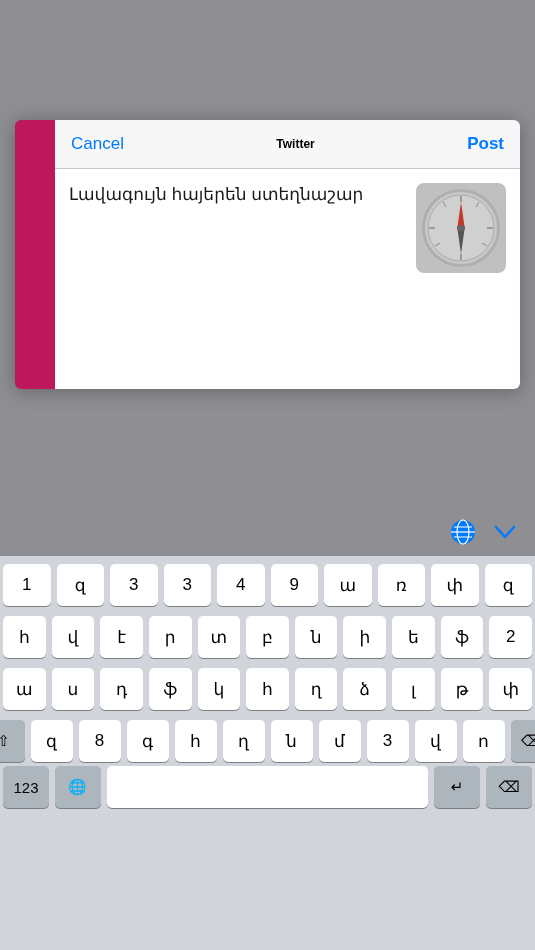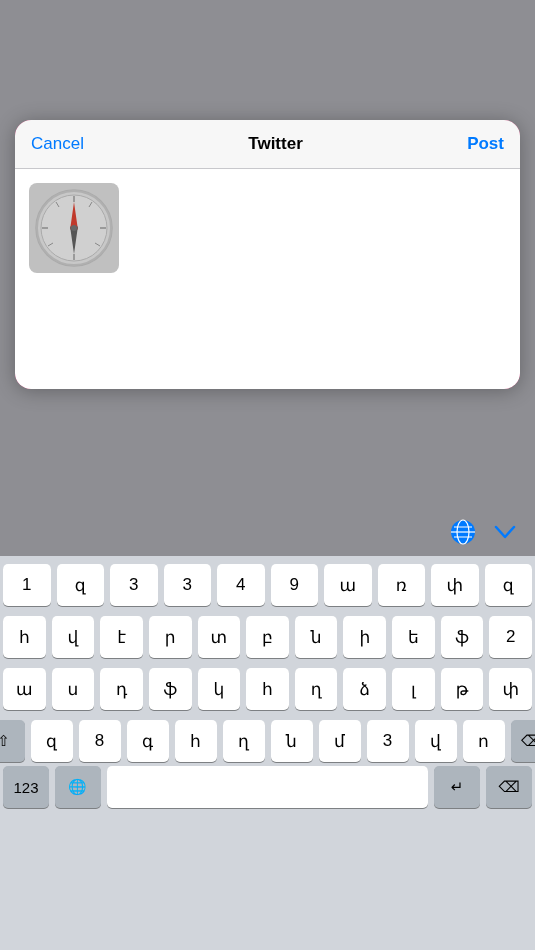--- a/index.html
+++ b/index.html
@@ -12,42 +12,43 @@
       position: relative;
     }
 
     
     .modal-card {
       position: absolute;
       top: 120px;
       left: 15px;
       right: 15px;
       background: #be185d;
-      border-radius: 16px;
+      border-radius: 6px;
       overflow: hidden;
       box-shadow: 0 2px 20px rgba(0,0,0,0.3);
+      padding-left: 40px;
     }
 
     .modal-header {
       display: flex;
       align-items: center;
       justify-content: space-between;
       padding: 14px 16px;
       border-bottom: 1px solid #c8c8cc;
       background: #f7f7f7;
     }
 
     .modal-cancel {
       color: #007aff;
       font-size: 17px;
       cursor: pointer;
     }
 
     .modal-title {
-      font-size: 17px;
+      font-size: 12px;
       font-weight: 600;
       color: #000;
     }
 
     .modal-post {
       color: #007aff;
       font-size: 17px;
       font-weight: 700;
       cursor: pointer;
     }
@@ -197,20 +198,21 @@
 </head>
 <body>
 
 <div class="modal-card">
   <div class="modal-header">
     <span class="modal-cancel">Cancel</span>
     <span class="modal-title">Twitter</span>
     <span class="modal-post">Post</span>
   </div>
   <div class="modal-body">
+    <div class="modal-text-area">Լավագույն հայերեն ստեղնաշար</div>
     <div class="modal-image-thumb">
 
       <svg class="compass-svg" viewBox="0 0 80 80" xmlns="http://www.w3.org/2000/svg">
         <circle cx="40" cy="40" r="38" fill="#c8c8c8" stroke="#aaa" stroke-width="1.5"></circle>
         <circle cx="40" cy="40" r="33" fill="#d0d0d0" stroke="#aaa" stroke-width="1"></circle>
 
         <line x1="40" y1="8" x2="40" y2="14" stroke="#888" stroke-width="1.5"></line>
         <line x1="40" y1="66" x2="40" y2="72" stroke="#888" stroke-width="1.5"></line>
         <line x1="8" y1="40" x2="14" y2="40" stroke="#888" stroke-width="1.5"></line>
         <line x1="66" y1="40" x2="72" y2="40" stroke="#888" stroke-width="1.5"></line>

